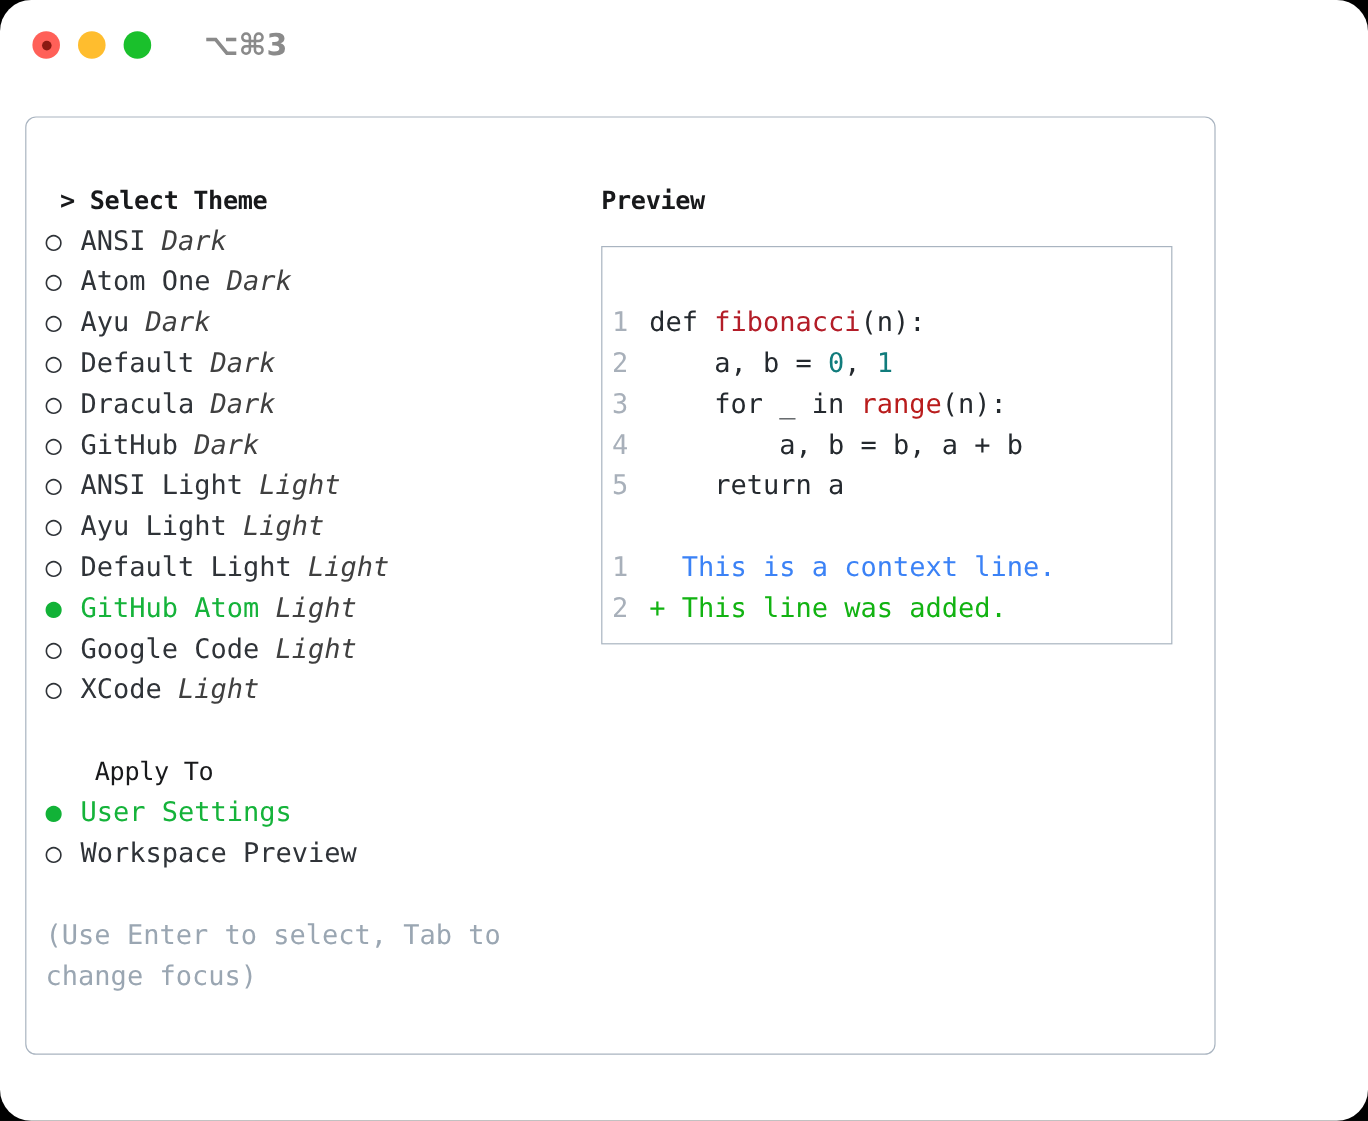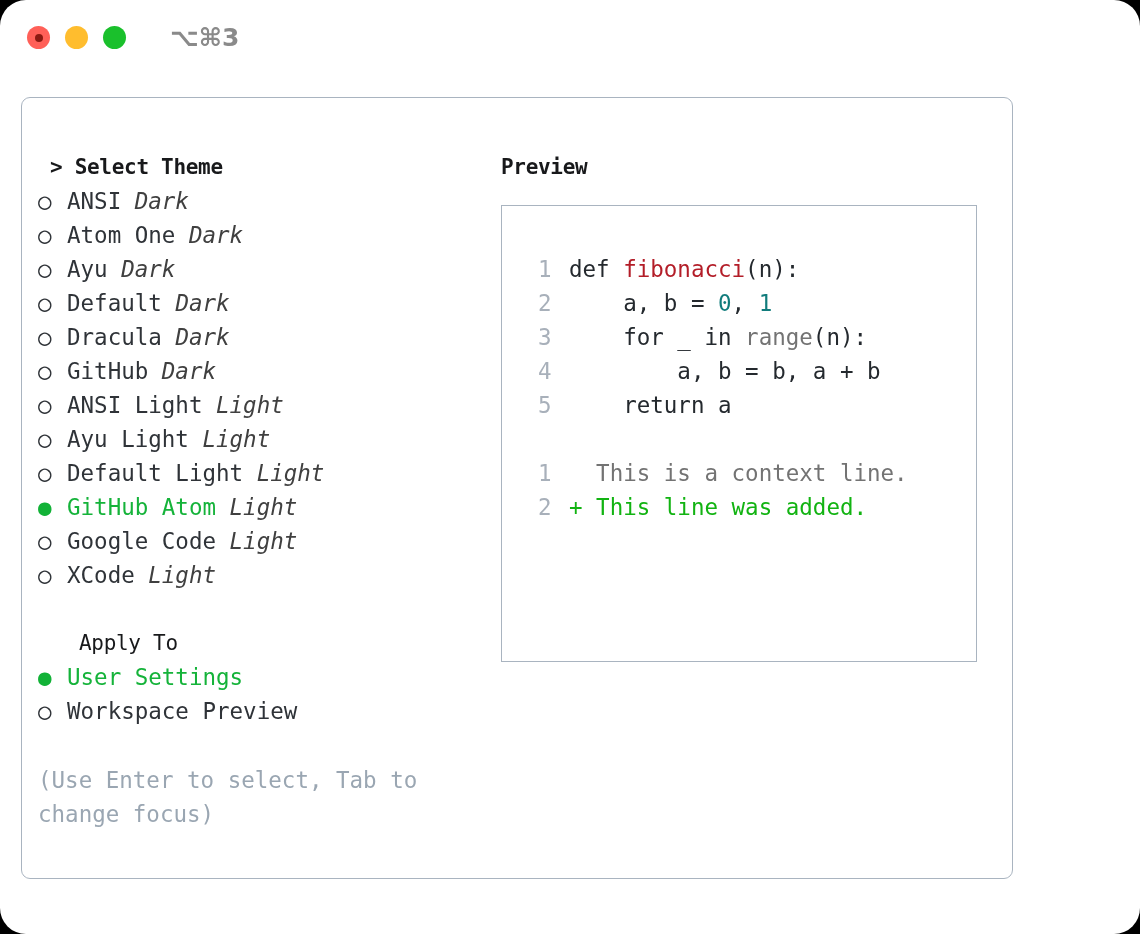--- a/index.html
+++ b/index.html
@@ -156,45 +156,45 @@
     font-size: 21px;
     line-height: 34px;
     font-weight: bold;
     color: #18191b;
     letter-spacing: -0.3px;
     white-space: pre;
   }
   .preview-box {
     margin-top: 21px;
     width: 476px;
-    height: 457px;
+    height: 332px;
     border: 1.5px solid #a9b4c0;
     box-sizing: border-box;
     background: #ffffff;
-    padding: 46px 0 0 36px;
+    padding: 46px 0 0 8px;
   }
 
   .code-line {
     font-size: 22.5px;
     line-height: 34px;
     white-space: pre;
     color: #24292e;
   }
   .lnum {
     display: inline-block;
     width: 31px;
     color: #a8b0ba;
   }
   .tok-fn   { color: #b31d28; }
   .tok-num  { color: #117c7c; }
-  .tok-bi   { color: #737373; }
+  .tok-bi   { color: #b91c1c; }
   .tok-txt  { color: #24292e; }
 
   .diff-gap { height: 34px; }
-  .diff-ctx { color: #737373; }
+  .diff-ctx { color: #3b82f6; }
   .diff-del { color: #cc1f1a; }
   .diff-add { color: #12b312; }
 </style>
 </head>
 <body>
 
 <div class="window">
 
   <div class="titlebar">
     <div class="dots">

